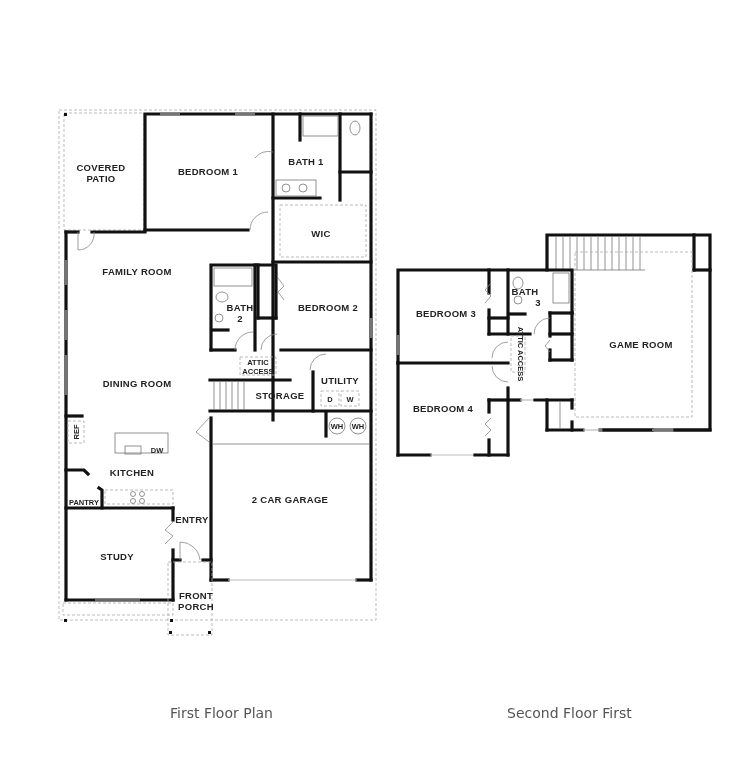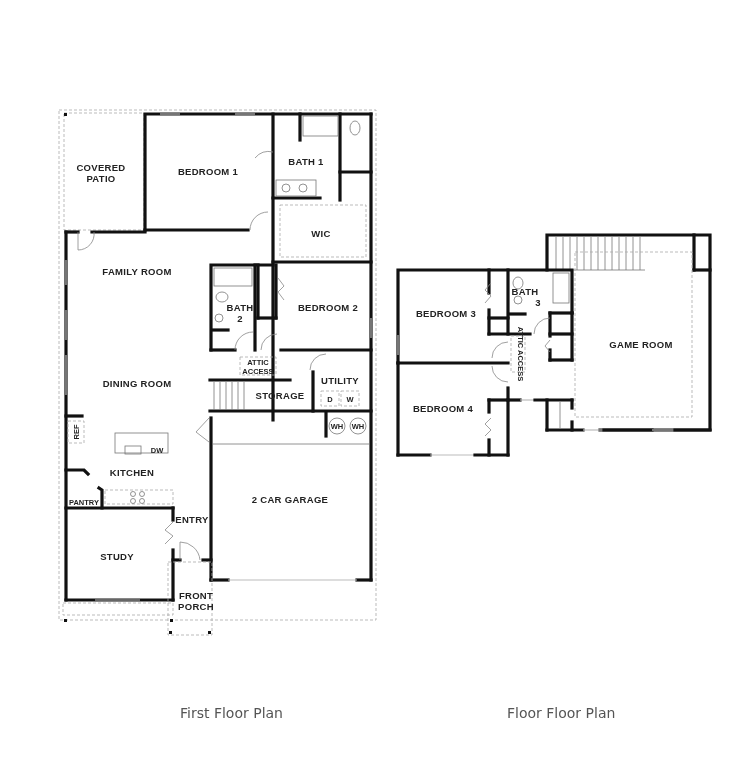--- a/index.html
+++ b/index.html
@@ -6,21 +6,21 @@
   body { width: 754px; height: 768px; position: relative; overflow: hidden; font-family: "Liberation Sans", sans-serif; }
   #plan { position: absolute; left: 0; top: 0; width: 754px; height: 768px; }
   .wall { stroke: #111; stroke-width: 3.2; fill: none; stroke-linecap: square; }
   .thin { stroke: #777; stroke-width: 0.8; fill: none; }
   .dash { stroke: #aaa; stroke-width: 0.8; fill: none; stroke-dasharray: 3 2; }
   .door { stroke: #888; stroke-width: 0.8; fill: none; }
   .win { stroke: #bbb; stroke-width: 1.2; fill: #fff; }
   .lbl { font-family: "Liberation Sans", sans-serif; font-weight: bold; font-size: 9.5px; fill: #222; text-anchor: middle; letter-spacing: 0.3px; }
   .lbl-sm { font-family: "Liberation Sans", sans-serif; font-weight: bold; font-size: 7.5px; fill: #222; text-anchor: middle; }
   .caption { position: absolute; top: 705px; font-family: "DejaVu Sans", sans-serif; font-size: 14px; color: #555; }
-  #cap-first { left: 180px; }
+  #cap-first { left: 170px; }
   #cap-second { left: 507px; }
 </style>
 </head>
 <body>
 
 <svg id="plan" viewBox="0 0 754 768" xmlns="http://www.w3.org/2000/svg">
 
   <g>
 
     <rect class="dash" x="59" y="110" width="317" height="510"></rect>
@@ -283,13 +283,13 @@
       <line class="wall" x1="508" y1="400" x2="520" y2="400"></line>
       <line class="win" x1="520" y1="400" x2="535" y2="400"></line>
       <line class="wall" x1="535" y1="400" x2="572" y2="400"></line>
       <path class="door" d="M491,418 L485,424 L491,430 L485,436"></path>
       <text class="lbl" x="443" y="412">BEDROOM 4</text>
     </g>
   </g>
 </svg>
 
 <div class="caption" id="cap-first">First Floor Plan</div>
-<div class="caption" id="cap-second">Floor Floor Plan</div>
+<div class="caption" id="cap-second">Second Floor First</div>
 
 </body></html>

